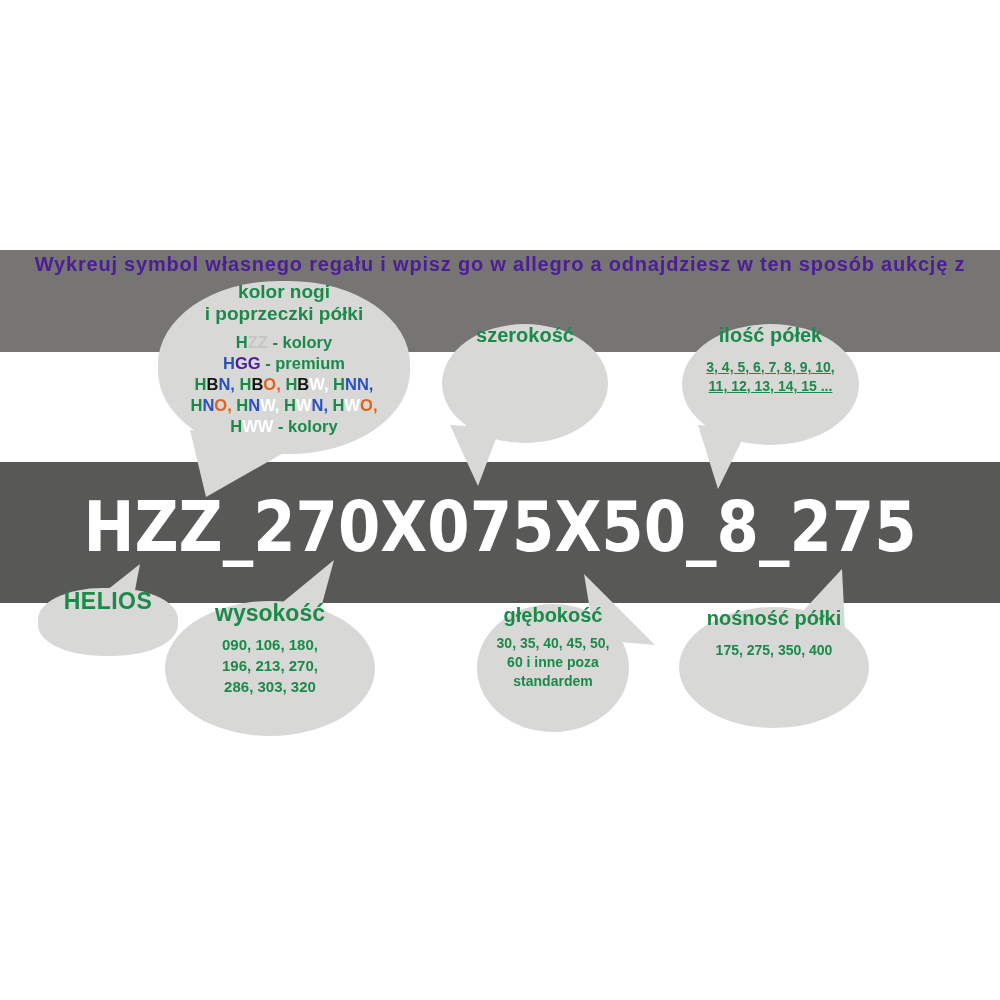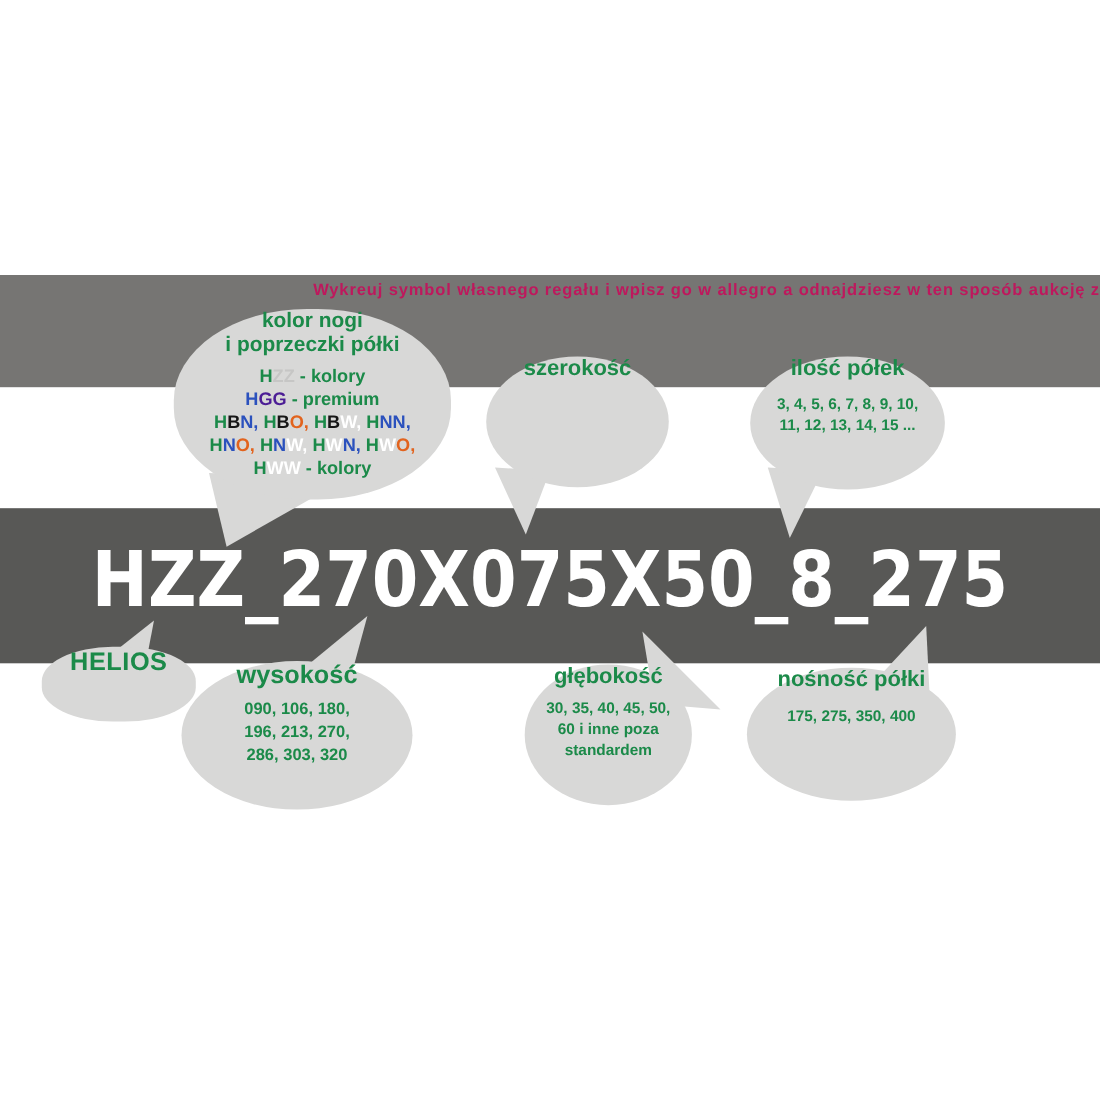--- a/index.html
+++ b/index.html
@@ -1,39 +1,39 @@
 <!DOCTYPE html>
 <html><head>
 <meta charset="utf-8">
 <style>
   html,body{margin:0;padding:0;}
   body{width:1000px;height:1000px;position:relative;overflow:hidden;background:#ffffff;
        font-family:"Liberation Sans",sans-serif;}
   .band{position:absolute;left:0;width:1000px;z-index:1;}
   #band-top{top:250px;height:102px;background:#767573;}
   #band-dark{top:462px;height:141px;background:#585856;}
-  #headline{position:absolute;top:252px;left:0;width:1000px;z-index:2;text-align:right;
-            color:#be185d;font-weight:bold;font-size:15px;line-height:24px;letter-spacing:.8px;}
+  #headline{position:absolute;top:252px;left:0;width:1000px;z-index:2;text-align:center;
+            color:#4c1d95;font-weight:bold;font-size:20px;line-height:24px;letter-spacing:.8px;}
   #code{position:absolute;top:486px;left:0;width:1000px;z-index:4;text-align:center;color:#fff;
         font-weight:bold;font-size:70px;letter-spacing:0;transform:scaleX(.87);
         transform-origin:center;font-family:"DejaVu Sans","Liberation Sans",sans-serif;}
   svg.tails{position:absolute;left:0;top:0;z-index:2;}
   .bubble{position:absolute;background:#d8d8d7;border-radius:50%;z-index:3;display:flex;
           flex-direction:column;align-items:center;justify-content:flex-start;text-align:center;
           color:#1b8a49;font-weight:bold;}
   .bubble .title{color:#1b8a49;font-weight:bold;}
   #bubble-kolor{left:158px;top:281px;width:252px;height:173px;border-radius:48%;}
   #bubble-kolor .title{font-size:19px;line-height:22px;}
   #bubble-kolor .codes{margin-top:7px;font-size:16.5px;line-height:21px;}
   #bubble-szerokosc{left:442px;top:324px;width:166px;height:119px;}
   #bubble-szerokosc .title{font-size:20px;line-height:22px;margin-bottom:6px;}
   #bubble-szerokosc .nums{font-size:14px;line-height:18.5px;}
   #bubble-ilosc{left:682px;top:324px;width:177px;height:121px;}
   #bubble-ilosc .title{font-size:20px;line-height:22px;margin-bottom:12px;}
-  #bubble-ilosc .nums{font-size:14px;line-height:19px;}
+  #bubble-ilosc .nums{font-size:14px;line-height:19px;text-decoration:underline;}
   #bubble-helios{left:38px;top:588px;width:140px;height:68px;border-radius:46%;}
   #bubble-helios .title{font-size:23px;letter-spacing:.5px;}
   #bubble-wysokosc{left:165px;top:601px;width:210px;height:135px;}
   #bubble-wysokosc .title{font-size:23px;line-height:25px;margin-bottom:8px;}
   #bubble-wysokosc .nums{font-size:15px;line-height:21px;}
   #bubble-glebokosc{left:477px;top:604px;width:152px;height:128px;}
   #bubble-glebokosc .title{font-size:20px;line-height:22px;margin-bottom:8px;}
   #bubble-glebokosc .nums{font-size:14px;line-height:19px;}
   #bubble-nosnosc{left:679px;top:607px;width:190px;height:121px;}
   #bubble-nosnosc .title{font-size:20px;line-height:22px;margin-bottom:12px;}

